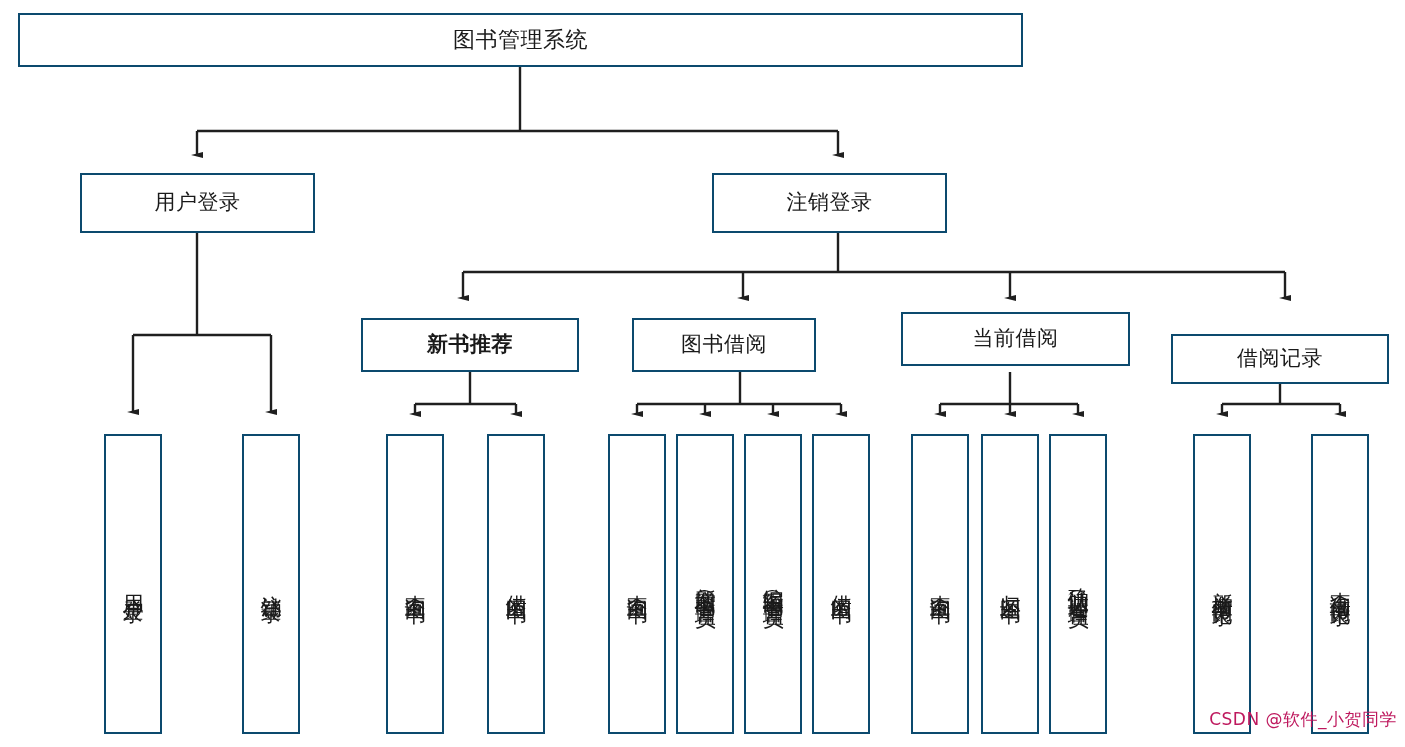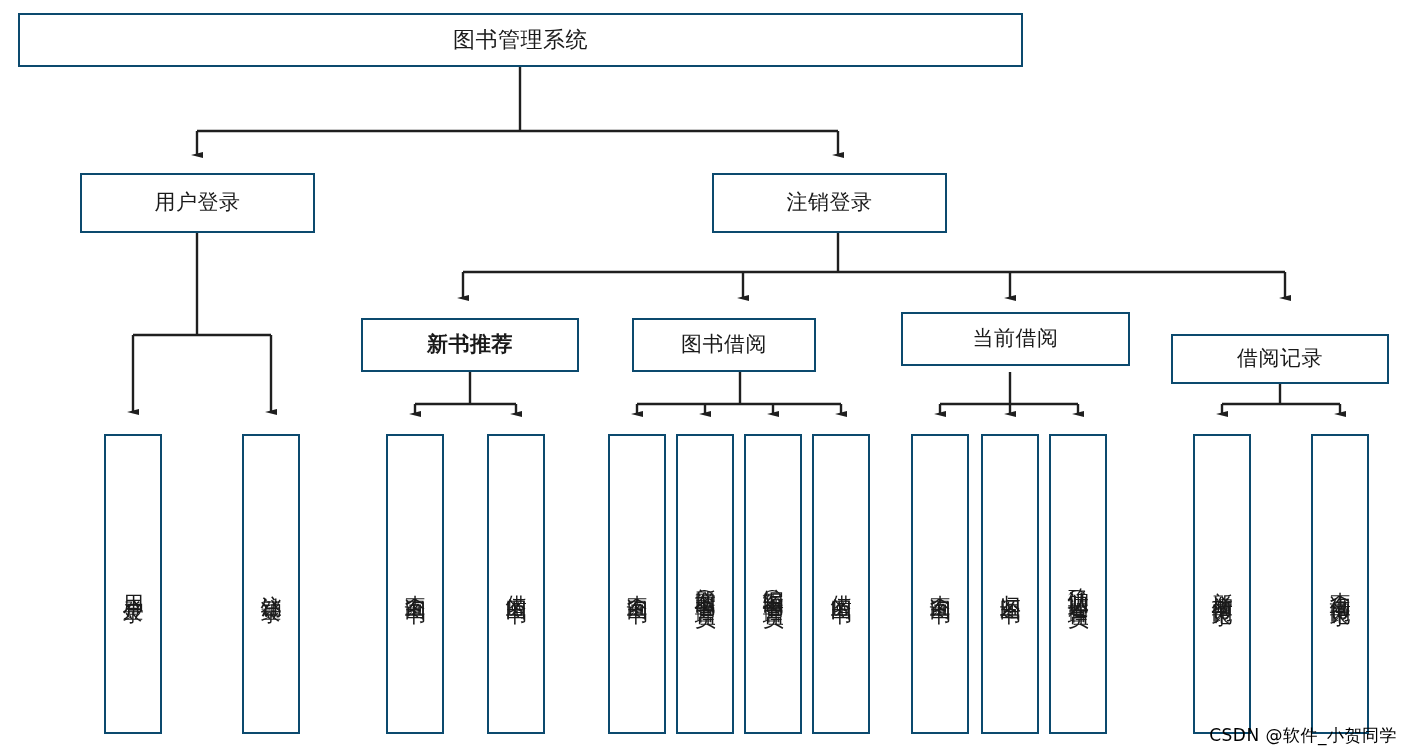--- a/index.html
+++ b/index.html
@@ -50,23 +50,23 @@
     letter-spacing: 3px;
     text-align: center;
     white-space: nowrap;
   }
   .title-label {
     font-size: 22px;
   }
   #watermark {
     position: absolute;
     right: 8px;
-    bottom: 0;
+    bottom: 16px;
     font-size: 17px;
-    color: #000000;
+    color: #be185d;
     letter-spacing: 0.5px;
     white-space: nowrap;
     pointer-events: none;
   }
 </style>
 </head>
 <body>
 
 <div id="canvas">
 

